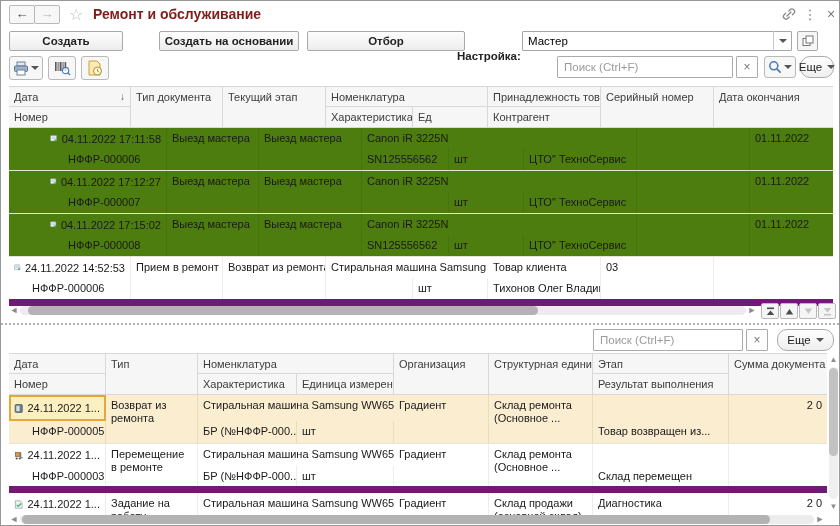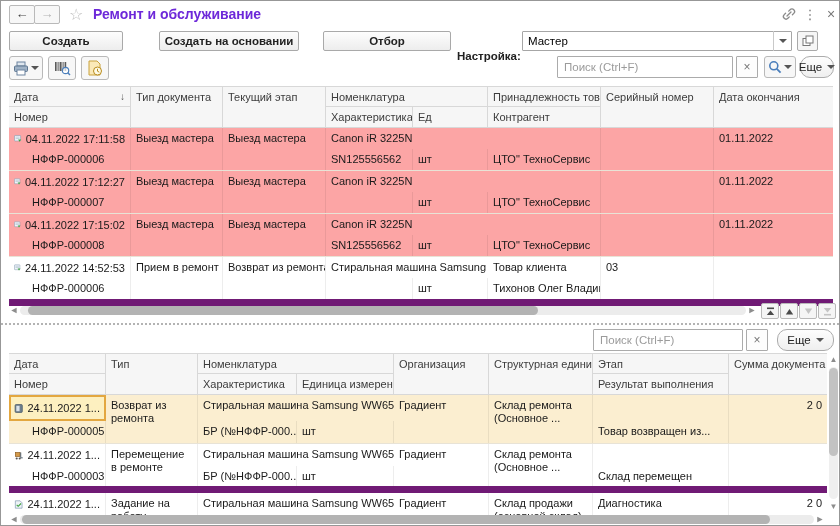--- a/index.html
+++ b/index.html
@@ -5,21 +5,21 @@
   * { margin:0; padding:0; box-sizing:border-box; }
   html,body { background:#e8e8e8; font-family:"Liberation Sans", sans-serif; }
   .win { position:relative; width:840px; height:526px; background:#fff; border:1px solid #979797; overflow:hidden; }
 
   
   .titlebar { position:absolute; left:0; top:0; width:100%; height:28px; background:#fff; }
   .navgrp { position:absolute; left:8px; top:4px; display:flex; }
   .navbtn { width:26px; height:19px; border:1px solid #b9b9b9; background:#f7f7f7; font-size:13px; line-height:16px; text-align:center; color:#444; border-radius:2px; cursor:pointer; }
   .navbtn.fwd { margin-left:-1px; color:#b5b5b5; }
   .star { position:absolute; left:68px; top:4px; font-size:16px; color:#bdbdbd; }
-  .wtitle { position:absolute; left:92px; top:5px; font-size:14px; font-weight:700; color:#6d28d9; white-space:nowrap; }
+  .wtitle { position:absolute; left:92px; top:5px; font-size:14px; font-weight:700; color:#7f1d1d; white-space:nowrap; }
   .tb-ico { position:absolute; top:5px; width:18px; height:18px; text-align:center; color:#8a8a8a; cursor:pointer; }
   .tb-dots { left:800px; font-size:13px; line-height:17px; color:#777; }
   .tb-close { left:821px; font-size:14px; line-height:16px; color:#777; }
 
   
   .cmdbar { position:absolute; left:0; top:28px; width:100%; height:25px; }
   .cbtn { position:absolute; top:2px; height:20px; border:1px solid #a9a9a9; border-radius:2px; background:linear-gradient(#fdfdfd,#ededed); font-size:11.5px; font-weight:700; color:#222; text-align:center; line-height:18px; cursor:pointer; }
   .lbl-settings { position:absolute; left:456px; top:21px; font-size:11.5px; font-weight:700; color:#222; }
   .field { position:absolute; left:521px; top:2px; width:270px; height:20px; border:1px solid #a6a6a6; background:#fff; font-size:11.5px; padding:0 20px 0 5px; color:#000; border-radius:1px; }
   .field-caret { position:absolute; left:772px; top:2px; width:18px; height:20px; border-left:1px solid #c9c9c9; display:flex; align-items:center; justify-content:center; cursor:pointer; }
@@ -36,21 +36,21 @@
 
   
   .grid1 { display:grid; grid-template-columns:122px 92px 103px 87px 75px 113px 113px 119px; }
   .grid2 { display:grid; grid-template-columns:97px 92px 99px 97px 95px 104px 136px 98px; }
   .cell { font-size:11px; line-height:20px; padding:0 5px; white-space:nowrap; overflow:hidden; color:#1a1a1a; }
   .hcell { background:#f6f6f6; color:#3c3c3c; border-right:1px solid #d8d8d8; border-bottom:1px solid #d8d8d8; }
   .hcell.top { border-top:1px solid #d8d8d8; }
   .vline { border-right:1px solid rgba(0,0,0,0.07); }
   .t1 { position:absolute; left:8px; top:85px; width:824px; }
   .t2 { position:absolute; left:8px; top:352px; width:818px; }
-  .row-peach { background:#fca5a5; }
+  .row-peach { background:#4d7c0f;padding-left:36px; }
   .row-white { background:#ffffff; }
   .t-row { border-bottom:1px solid #e8e3d6; cursor:pointer; }
   .row-white.t-row { border-bottom:7px solid #701a75; }
   .datecell { display:flex; align-items:center; gap:4px; }
   .sum { text-align:right; }
   .sort { margin-left:auto; font-size:10px; color:#555; }
   .flexh { display:flex; align-items:center; }
   .sel { background:#fbeed0; }
   .focuscell { outline:2px solid #e3a740; outline-offset:-2px; background:#fdf0c0; }
   .wrap2 { white-space:normal; line-height:13px; padding-top:4px; }
@@ -85,21 +85,21 @@
           <path d="M6 10 L10 6 M4.6 7.2 L3.2 8.6 a2.6 2.6 0 0 0 3.7 3.7 L8.3 10.9 M11.4 8.8 L12.8 7.4 a2.6 2.6 0 0 0 -3.7 -3.7 L7.7 5.1" stroke="#8a8a8a" stroke-width="1.3" fill="none" stroke-linecap="round"></path>
         </svg>
     </div>
     <div class="tb-ico tb-dots">⋮</div>
     <div class="tb-ico tb-close">×</div>
   </div>
 
   <div class="cmdbar">
     <div class="cbtn" style="left:8px;width:114px">Создать</div>
     <div class="cbtn" style="left:158px;width:140px">Создать на основании</div>
-    <div class="cbtn" style="left:322px;width:128px">Отбор</div>
+    <div class="cbtn" style="left:306px;width:158px">Отбор</div>
     <span class="lbl-settings">Настройка:</span>
     <input class="field" value="Мастер" style="">
     <div class="field-caret">
         <span class="caret"></span>
       </div>
     <div class="choosebtn">
       <svg width="12" height="12" viewBox="0 0 12 12">
           <rect x="1" y="3.5" width="7" height="7" fill="#fff" stroke="#777"></rect>
           <rect x="4" y="1" width="7" height="7" fill="#fff" stroke="#777"></rect>
         </svg>

